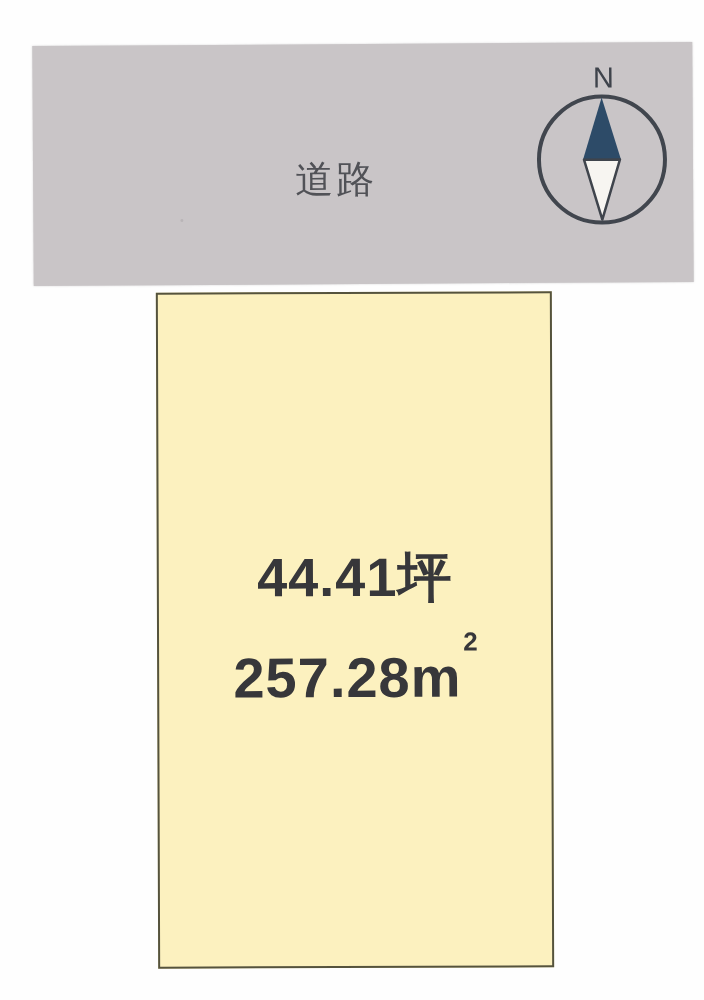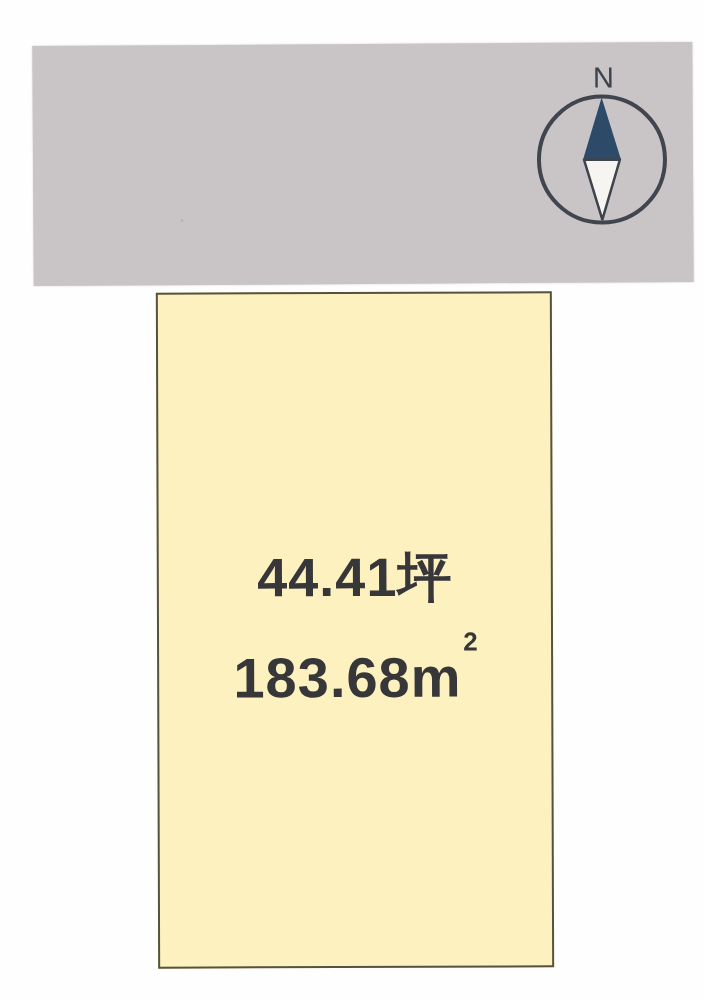--- a/index.html
+++ b/index.html
@@ -97,35 +97,36 @@
     border-radius: 50%;
     background: #b9b5b7;
   }
 </style>
 </head>
 <body>
 
 <div class="canvas">
 
   <div class="road-band">
+    <div class="road-label">道路</div>
 
     <div class="compass">
       <div class="compass-n">N</div>
       <svg width="150" height="140" viewBox="0 0 150 140">
         <circle cx="75" cy="67" r="63" fill="none" stroke="#41464e" stroke-width="4"></circle>
         <polygon points="75,5 56,67 94,67" fill="#2d4b68"></polygon>
         <polygon points="57,67 93,67 75,127" fill="#f7f5f1" stroke="#3f444c" stroke-width="2.5" stroke-linejoin="round"></polygon>
       </svg>
     </div>
 
     <div class="speck" style="left:147px; top:174px; width:3px; height:3px;"></div>
   </div>
 
   <div class="plot">
     <div class="plot-texts">
       <div class="area-tsubo">44.41坪</div>
       <div class="area-m2">
-        <span>183.68</span><span>m</span><sup>2</sup>
+        <span>257.28</span><span>m</span><sup>2</sup>
       </div>
     </div>
   </div>
 
 </div>
 
 </body></html>

